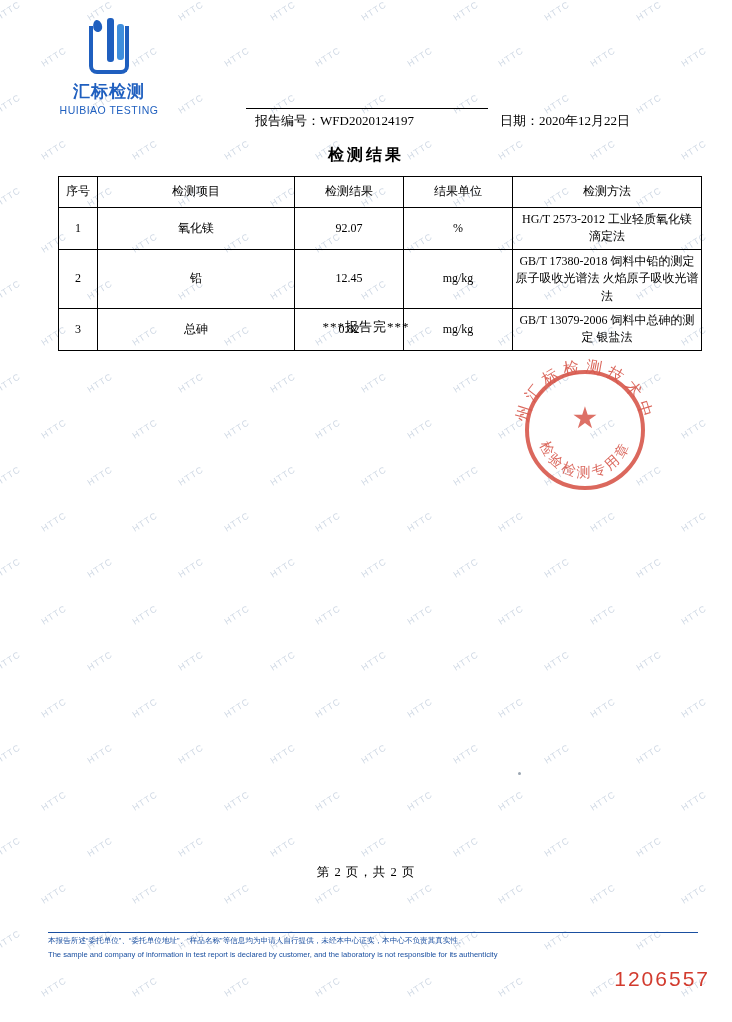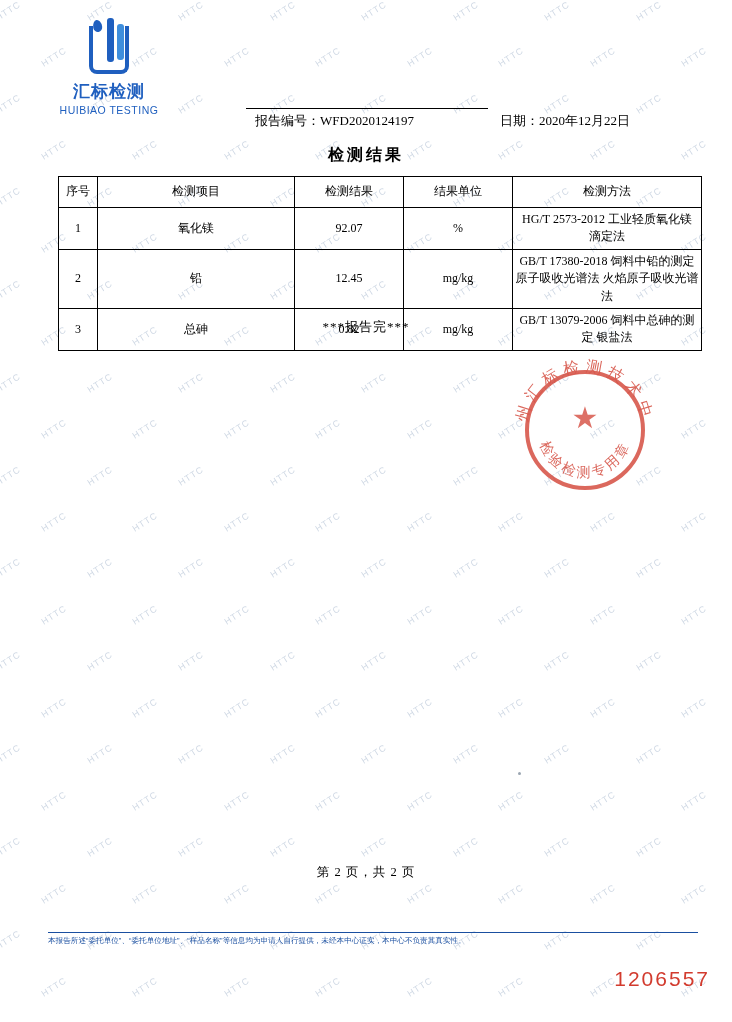--- a/index.html
+++ b/index.html
@@ -538,17 +538,18 @@
     </svg>
   </div>
 
   <div id="artifact-dot"></div>
 
   <div id="page-number">第 2 页，共 2 页</div>
 
   <div id="footer-rule"></div>
   <div id="footer">
     <div class="f-line cn-row">本报告所述“委托单位”、“委托单位地址”、“样品名称”等信息均为申请人自行提供，未经本中心证实，本中心不负责其真实性。</div>
+    <div class="f-line disclaimer">The sample and company of information in test report is declared by customer, and the laboratory is not responsible for its authenticity</div>
   </div>
 
   <div id="serial">1206557</div>
 
 </div>
 
 </body></html>

